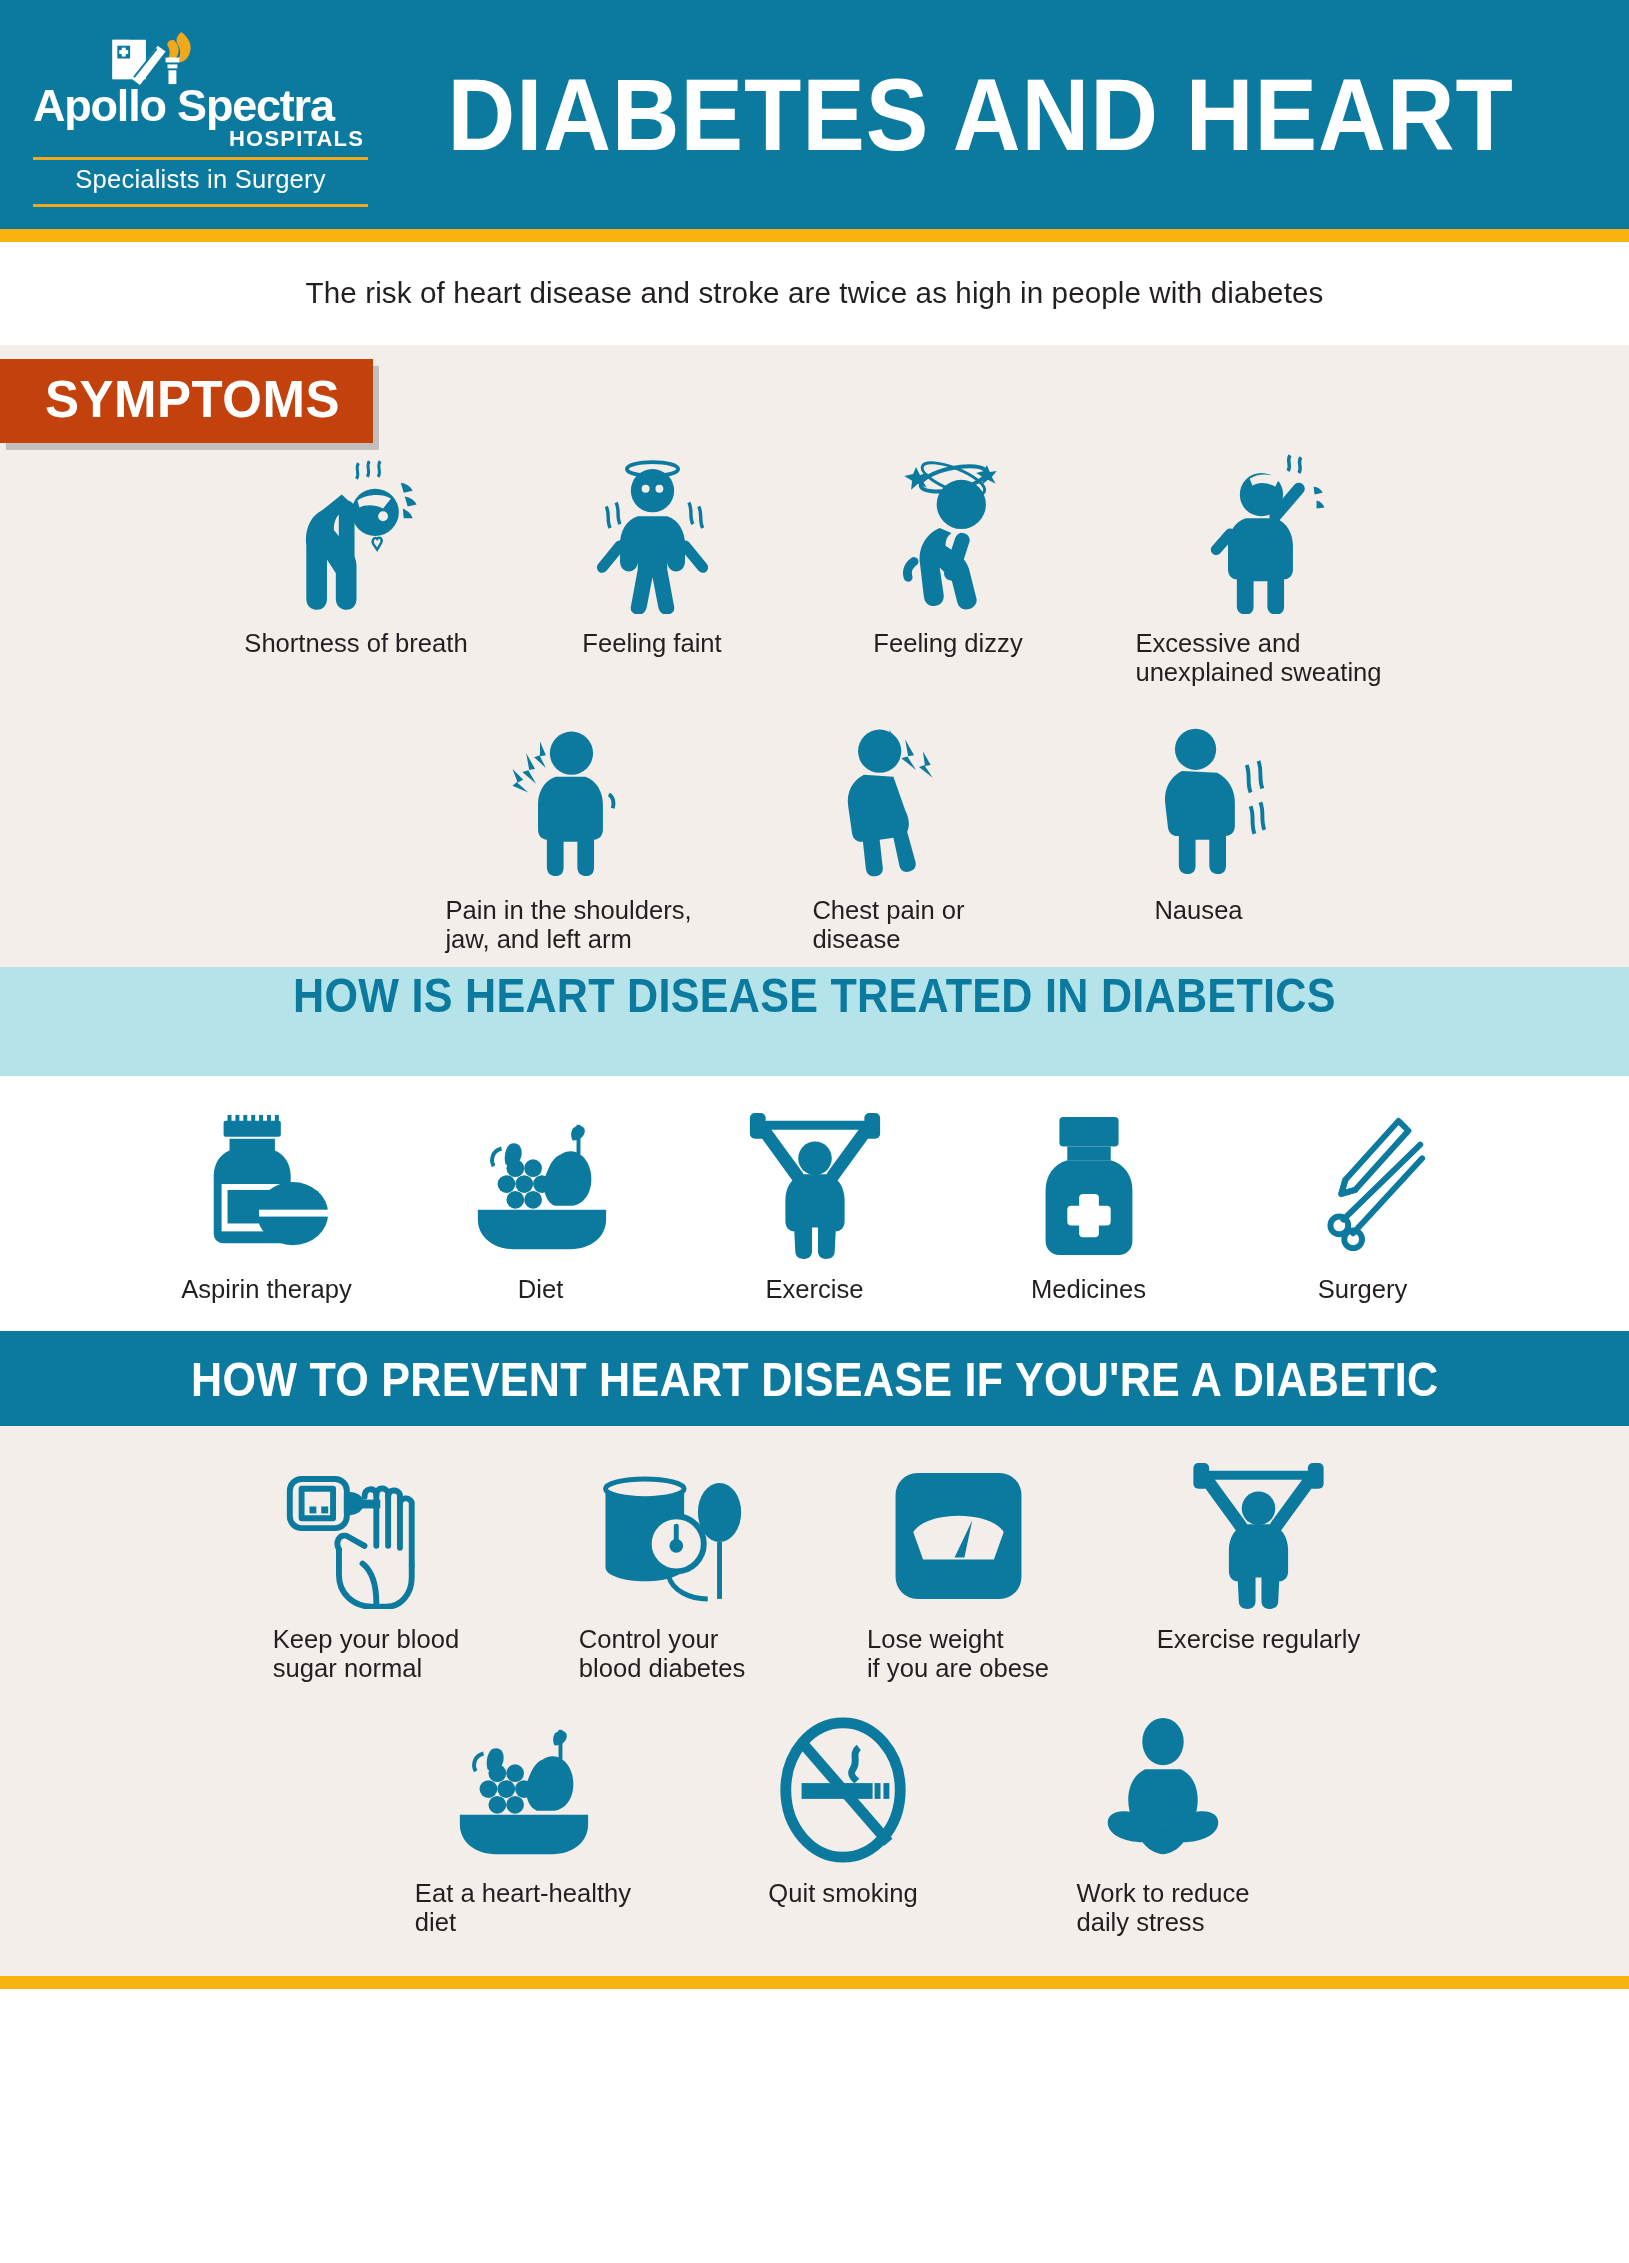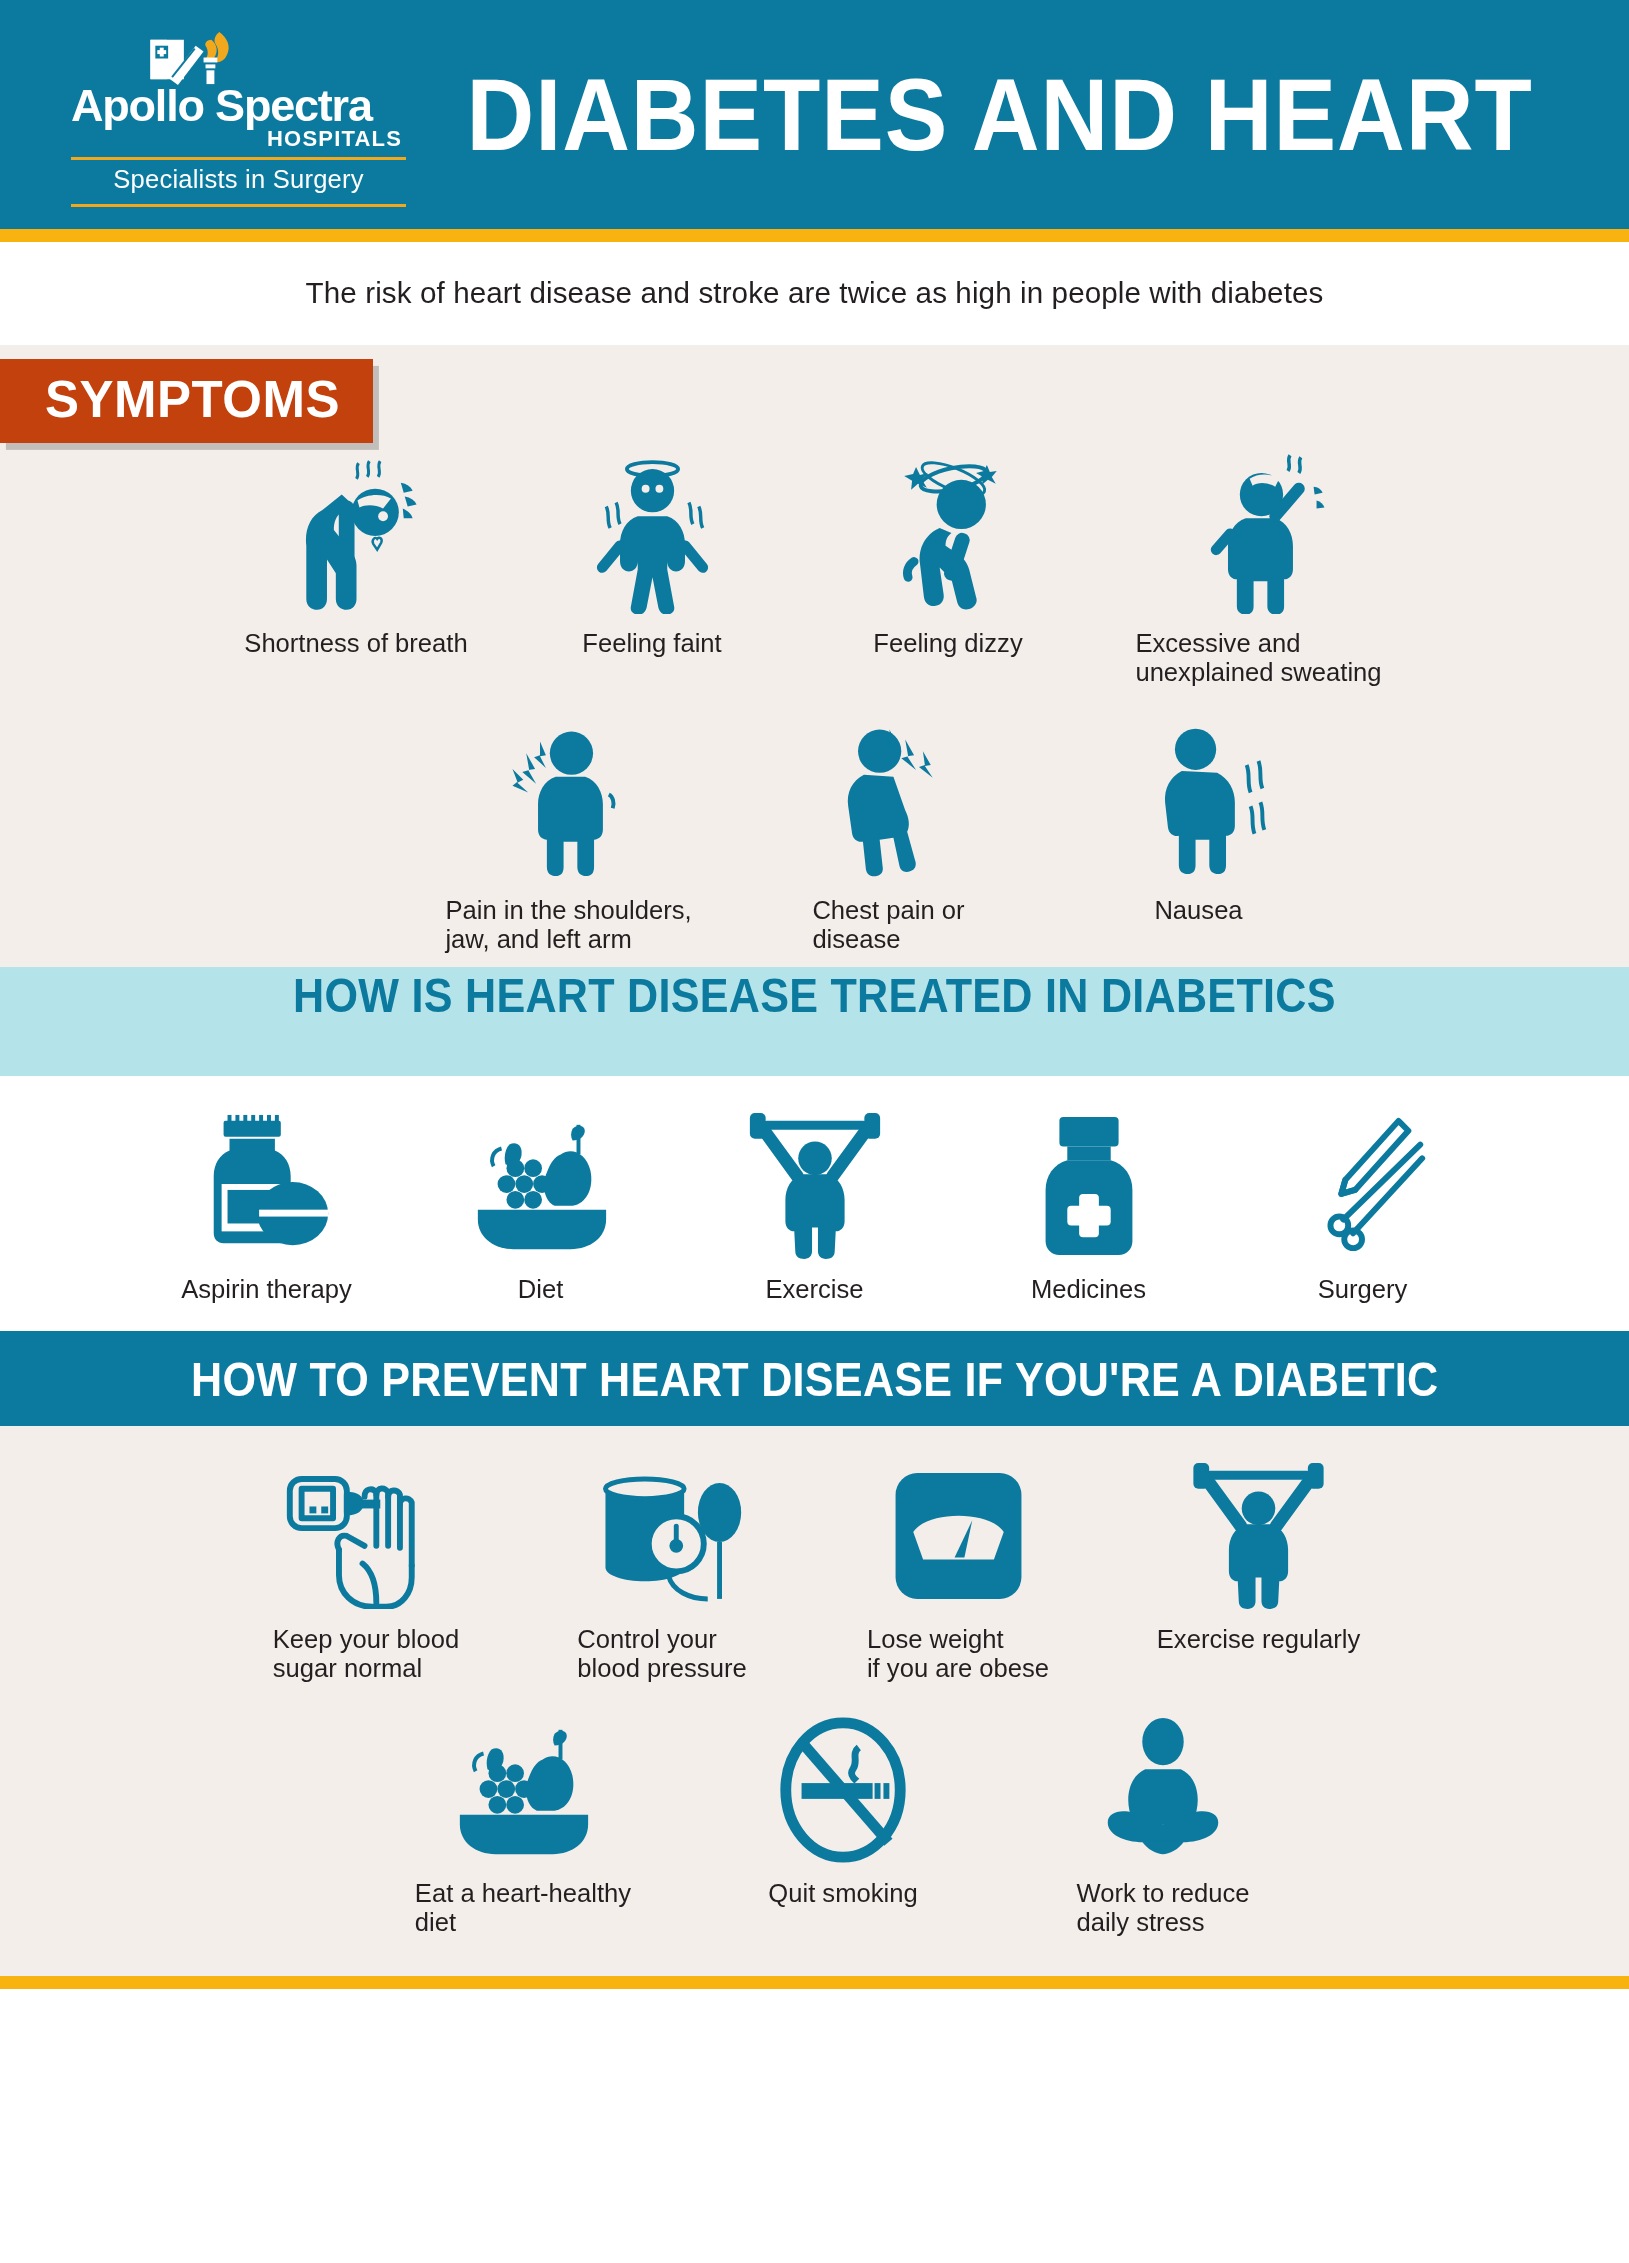--- a/index.html
+++ b/index.html
@@ -12,21 +12,21 @@
   }
   .page { position: relative; width: 1629px; height: 2264px; background: #ffffff; }
 
   
   .header {
     position: relative;
     height: 229px;
     background: #0B7A9E;
     display: flex;
     align-items: center;
-    padding-left: 71px;
+    padding-left: 33px;
   }
   .logo-block { width: 335px; flex: 0 0 335px; padding-top: 5.9px; }
   .logo-mark { position: relative; height: 61px; margin-left: 21.7px; }
   .logo-wordmark {
     color: #ffffff;
     font-size: 45px;
     font-weight: bold;
     letter-spacing: -1.2px;
     line-height: 1;
     margin-top: -5.9px;
@@ -483,21 +483,21 @@
               <path d="M104 66 L104 84" stroke="#0B7A9E" stroke-width="5" stroke-linecap="round"></path>
               <circle cx="104" cy="86" r="7"></circle>
               <ellipse cx="148" cy="52" rx="22" ry="30"></ellipse>
               <path d="M148 82 L148 140" stroke="#0B7A9E" stroke-width="5" fill="none"></path>
               <path d="M96 116 C100 132 118 140 136 140" stroke="#0B7A9E" stroke-width="5" fill="none"></path>
             </g>
           </svg>
         </div>
         <div class="caption">
           <span>Control your</span><br>
-          <span>blood pressure</span>
+          <span>blood diabetes</span>
         </div>
       </div>
 
       <div class="cell" style="width:296px;">
         <div class="art">
           <svg width="177" height="148" viewBox="0 0 180 150">
             <g fill="#0B7A9E">
               <rect x="26" y="12" width="128" height="128" rx="22"></rect>
               <path d="M44 72 C58 50 122 50 136 72 L126 100 L54 100 Z" fill="#F3EEEA"></path>
               <path d="M104 60 L86 98 L96 98 Z" fill="#0B7A9E"></path>

